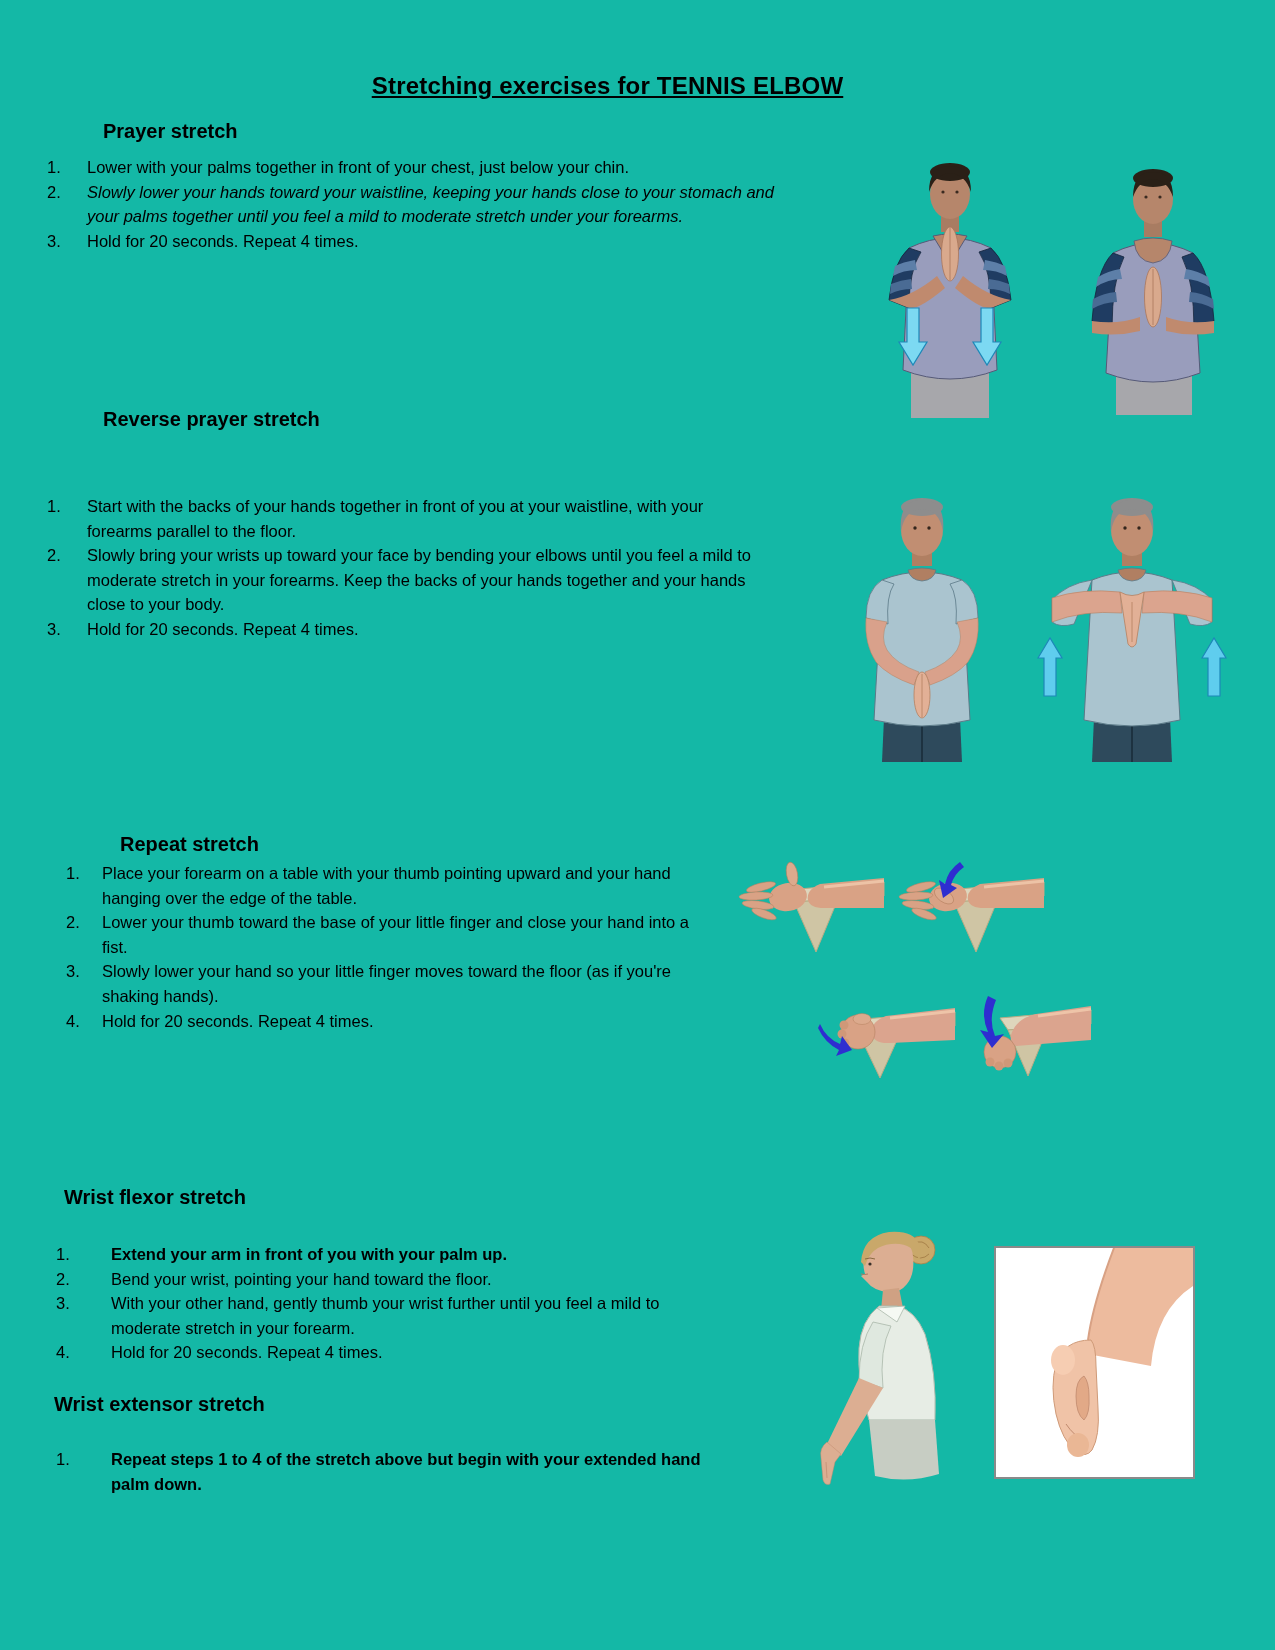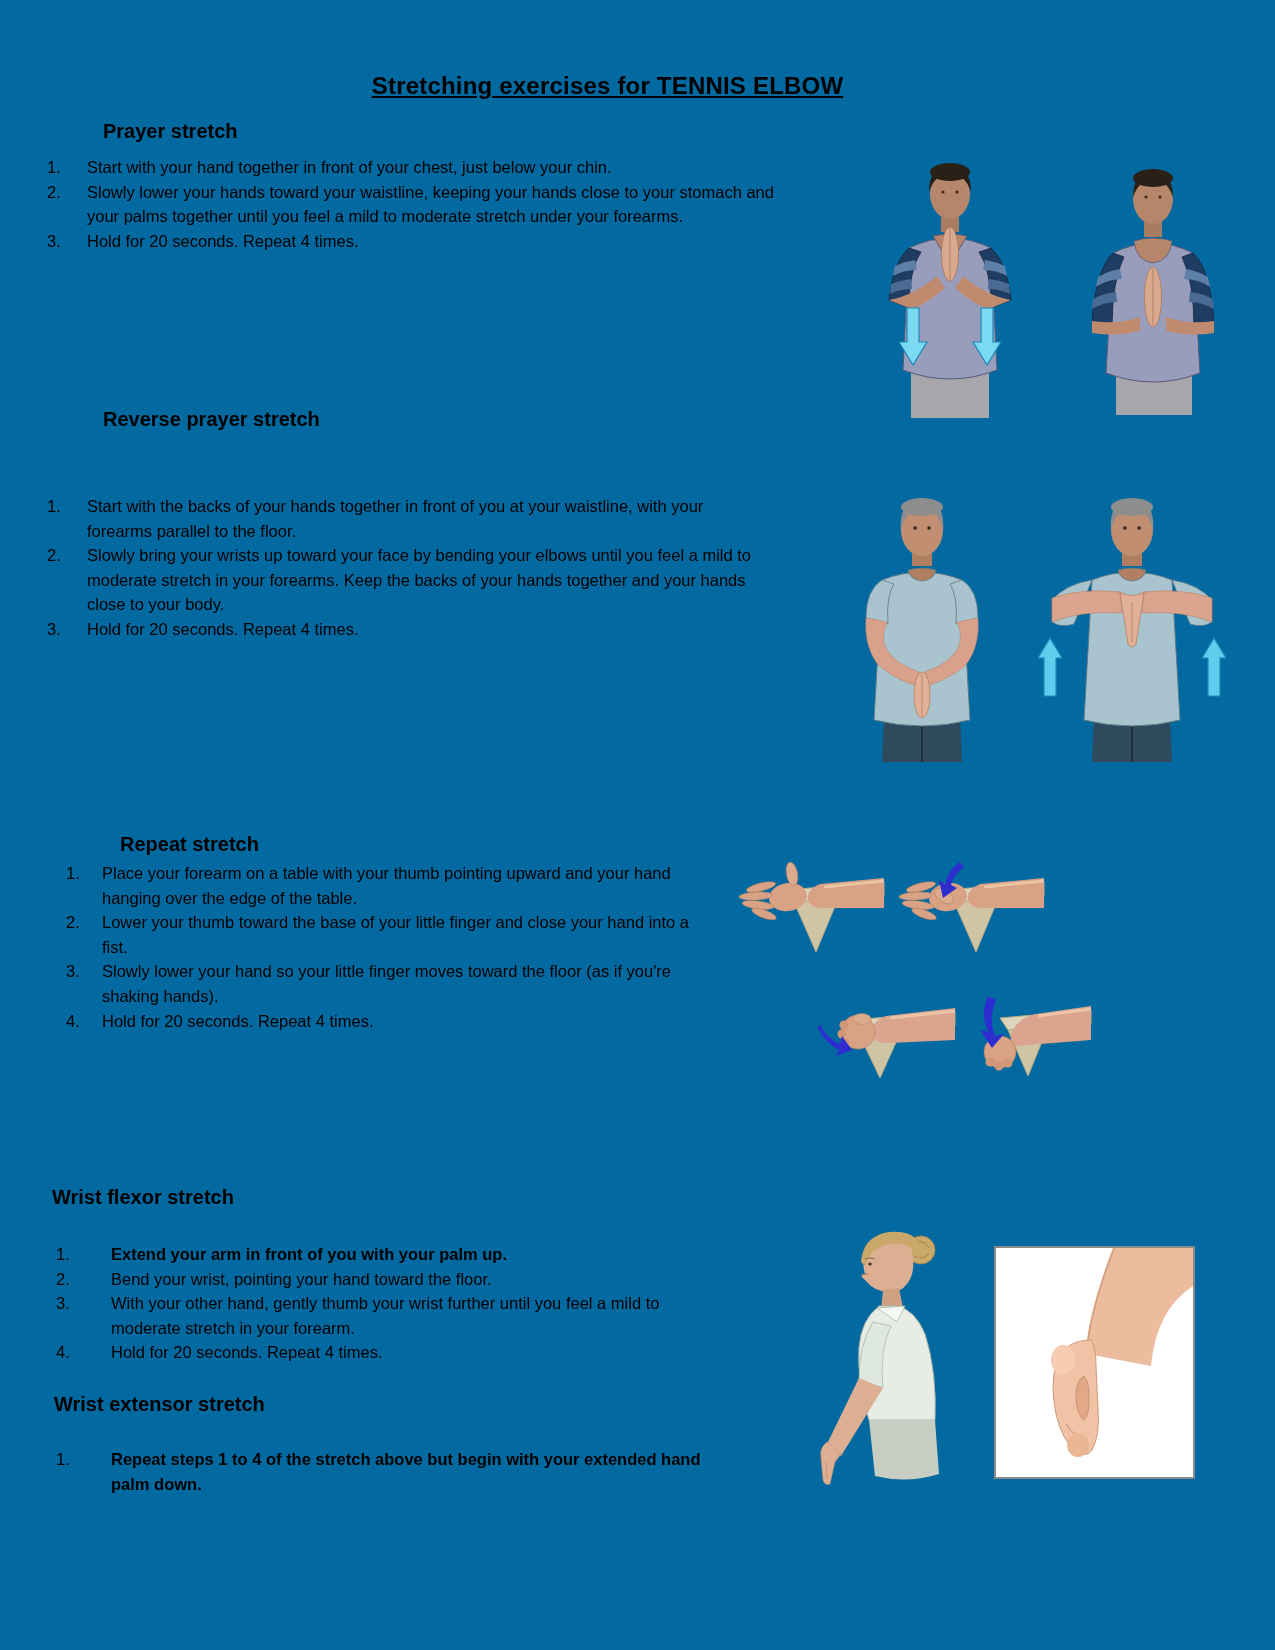--- a/index.html
+++ b/index.html
@@ -1,18 +1,18 @@
 <!DOCTYPE html>
 <html><head>
 <meta charset="utf-8">
 <style>
   * { margin:0; padding:0; box-sizing:border-box; }
   html,body { background:#ffffff; }
   .page {
-    position:relative; width:1275px; height:1650px; background:#0369a1;
+    position:relative; width:1275px; height:1650px; background:#14b8a6;
     font-family:"Liberation Sans", sans-serif; color:#000; overflow:hidden;
   }
   .abs { position:absolute; }
   .title {
     font-size:24px; font-weight:bold; text-decoration:underline;
     text-align:center; letter-spacing:0.2px;
   }
   .h { font-size:20px; font-weight:bold; white-space:nowrap; }
   .steps { font-size:16.5px; line-height:24.6px; }
   .step { display:flex; align-items:flex-start; }
@@ -26,25 +26,25 @@
 
 <div class="page">
 
   <div class="abs title" style="left:0; top:72px; width:1215px;">Stretching exercises for TENNIS ELBOW</div>
 
   <div class="abs h" style="left:103px; top:120px;">Prayer stretch</div>
 
   <div class="abs steps" style="left:47px; top:155px;">
     <div class="step">
       <span class="n" style="width:40px;">1.</span>
-      <span class="t" style="width:706px;">Start with your hand together in front of your chest, just below your chin.</span>
+      <span class="t" style="width:706px;">Lower with your palms together in front of your chest, just below your chin.</span>
     </div>
     <div class="step">
       <span class="n" style="width:40px;">2.</span>
-      <span class="t" style="width:706px;">Slowly lower your hands toward your waistline, keeping your hands close to your stomach and your palms together until you feel a mild to moderate stretch under your forearms.</span>
+      <span class="t" style="width:706px;font-style:italic;">Slowly lower your hands toward your waistline, keeping your hands close to your stomach and your palms together until you feel a mild to moderate stretch under your forearms.</span>
     </div>
     <div class="step">
       <span class="n" style="width:40px;">3.</span>
       <span class="t" style="width:706px;">Hold for 20 seconds. Repeat 4 times.</span>
     </div>
   </div>
 
   <svg class="abs" style="left:845px; top:158px;" width="210" height="260" viewBox="0 0 210 260">
     <rect x="66" y="212" width="78" height="48" fill="#a7a7ab"></rect>
     <rect x="96" y="52" width="18" height="22" fill="#a87c62"></rect>
@@ -214,21 +214,21 @@
     <polygon points="60,40 100,37 80,86" fill="#cfc5a4" stroke="#b9ac85" stroke-width="1"></polygon>
     <path d="M143,16 L88,24 Q70,28 64,42 Q60,52 68,56 L143,50 Z" fill="#dba48e"></path>
     <path d="M143,19 L90,26" stroke="#eec4a8" stroke-width="3" fill="none"></path>
     <circle cx="52" cy="62" r="16" fill="#d9a285" stroke="#b5805f" stroke-width="0.6"></circle>
     <circle cx="42" cy="72" r="4.5" fill="#d09878"></circle>
     <circle cx="51" cy="76" r="4.5" fill="#d09878"></circle>
     <circle cx="60" cy="73" r="4.5" fill="#d09878"></circle>
     <path d="M40,6 Q32,24 40,42 L32,40 L44,58 L56,44 L47,46 Q40,30 48,10 Z" fill="#2e2ed0"></path>
   </svg>
 
-  <div class="abs h" style="left:52px; top:1186px;">Wrist flexor stretch</div>
+  <div class="abs h" style="left:64px; top:1186px;">Wrist flexor stretch</div>
 
   <div class="abs steps" style="left:56px; top:1242px;">
     <div class="step">
       <span class="n" style="width:55px;">1.</span>
       <span class="t" style="width:592px;font-weight:bold;">Extend your arm in front of you with your palm up.</span>
     </div>
     <div class="step">
       <span class="n" style="width:55px;">2.</span>
       <span class="t" style="width:592px;">Bend your wrist, pointing your hand toward the floor.</span>
     </div>

